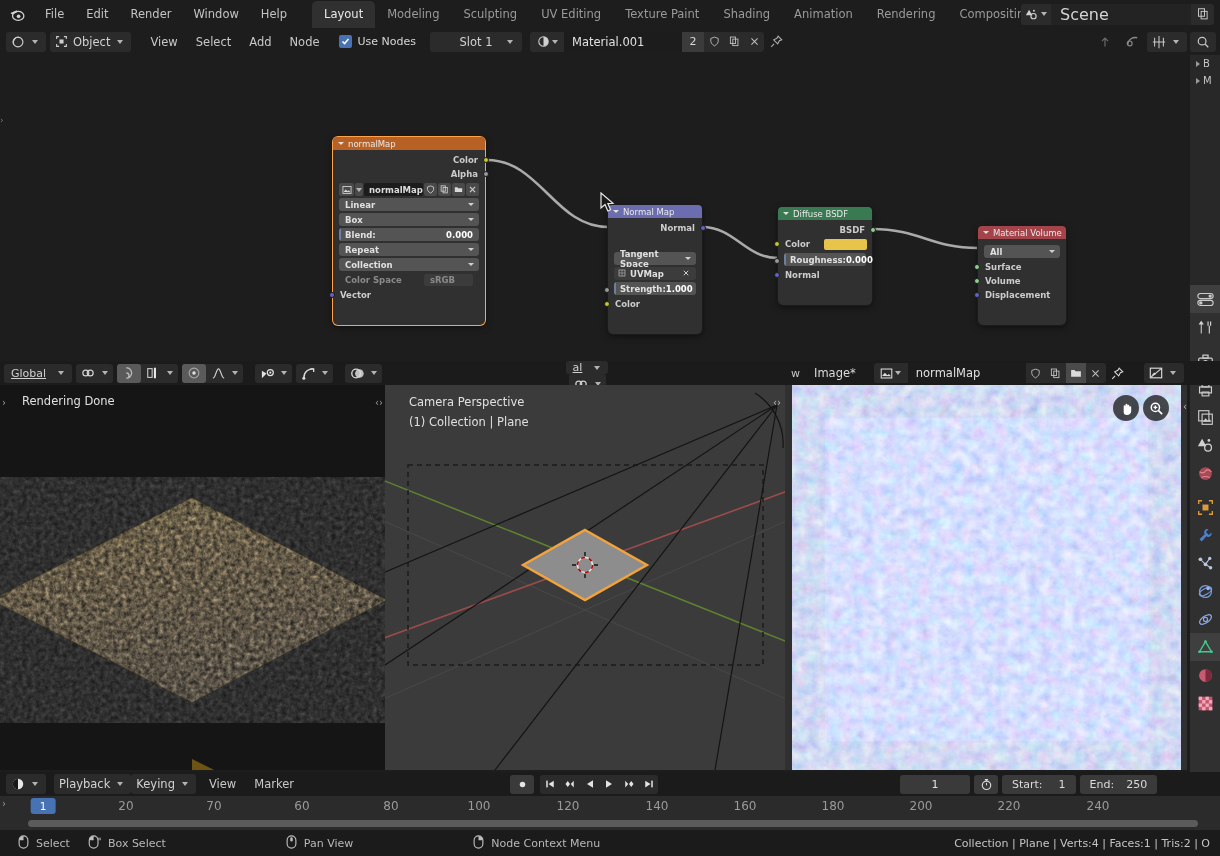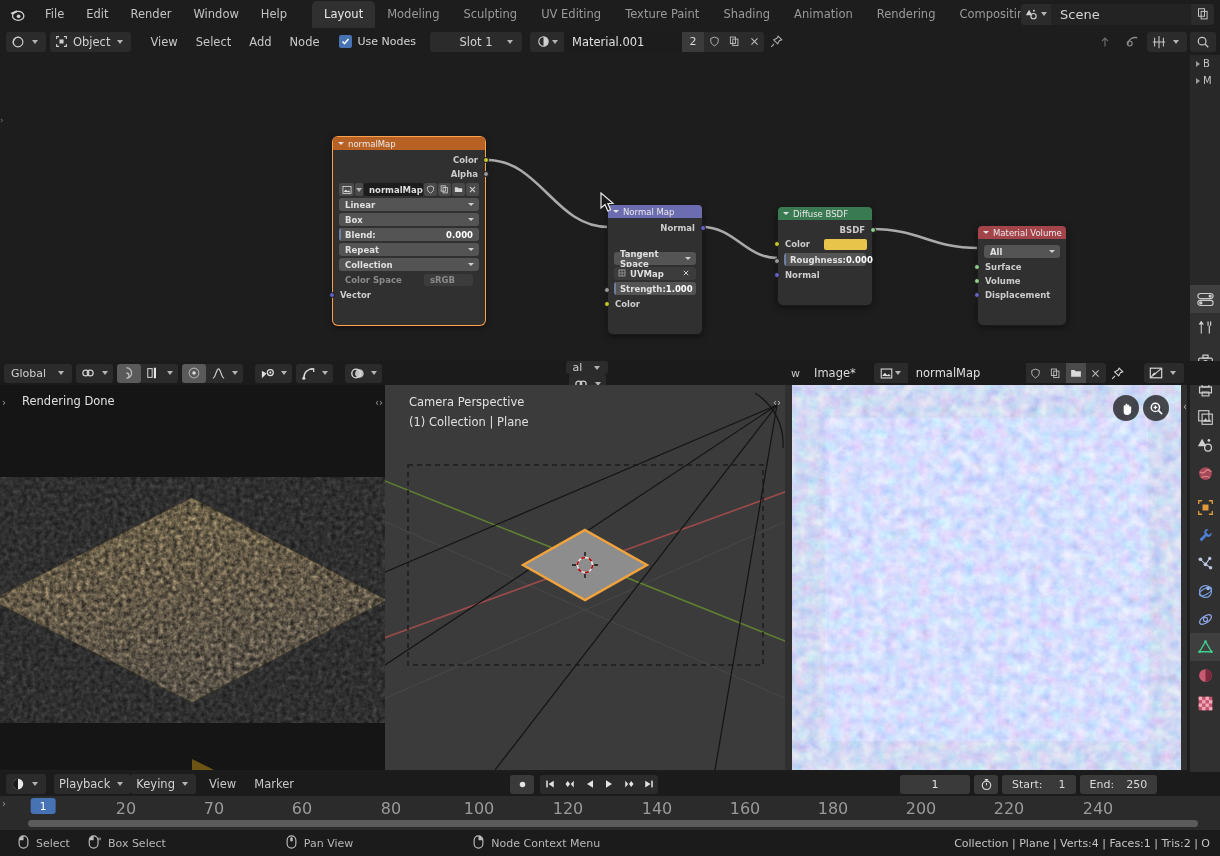--- a/index.html
+++ b/index.html
@@ -23,21 +23,21 @@
   .topmenu .mi { padding:4px 11px; color:#c3c3c3; font-size:11.5px; border-radius:3px; }
   .wstabs { display:flex; align-items:flex-end; height:28px; margin-left:14px; }
   .wstab { padding:6px 12px 7px 12px; color:#9a9a9a; font-size:11.5px;
            border-radius:5px 5px 0 0; line-height:14px; }
   .wstab.active { background:#303030; color:#e8e8e8; }
   .wstab.plus { color:#b0b0b0; font-size:14px; padding:4px 10px 6px; }
   .scene-block { position:absolute; right:6px; top:3px; display:flex; align-items:center; height:22px; }
   .sc-icon { width:30px; height:21px; background:#2b2b2b; border-radius:3px 0 0 3px;
      display:flex; align-items:center; justify-content:center; gap:2px; }
   .sc-field { width:140px; height:21px; background:#232323; color:#d4d4d4;
-     display:flex; align-items:center; padding-left:9px; font-size:13px; }
+     display:flex; align-items:center; padding-left:9px; font-size:16px; }
   .sc-btn { width:23px; height:21px; background:#2b2b2b; border-radius:0 3px 3px 0;
      display:flex; align-items:center; justify-content:center; }
 
   
   .nodehdr {
     position:absolute; left:0; top:28px; width:1220px; height:27px;
     background:#1d1d1d; display:flex; align-items:center; padding-left:6px; gap:0px;
   }
   .chev { width:0; height:0; border-left:3.5px solid transparent; border-right:3.5px solid transparent;
           border-top:4px solid #b4b4b4; margin:0 6px 0 2px; }
@@ -106,35 +106,35 @@
   
   .toolhdr { position:absolute; top:361px; height:24px; background:#1b1b1b; display:flex; align-items:center; }
   .vphdr-left { left:0; width:385px; }
   .vphdr-mid  { left:385px; width:400px;flex-direction:column; }
   .vphdr-right{ left:785px; width:435px; }
   .tgrp { display:flex; align-items:center; background:#2b2b2b; border-radius:3px; height:19px; margin-left:4px; }
   .tbtn { width:24px; height:19px; display:flex; align-items:center; justify-content:center; }
   .tbtn.on { background:#4772b3; border-radius:3px; }
   .tbtn.on2 { background:#5a5a5a; border-radius:3px; }
   .tddl { display:flex; align-items:center; height:19px; background:#2b2b2b; border-radius:3px;
-          padding:0 2px 0 7px; margin-left:4px; font-size:11px; color:#d0d0d0; }
+          padding:0 2px 0 7px; margin-left:4px; font-size:11px; color:#d0d0d0;text-decoration:underline; }
 
   
   .renderarea { position:absolute; left:0; top:385px; width:385px; height:385px; background:#151515; overflow:hidden; }
   .vport { position:absolute; left:385px; top:385px; width:400px; height:385px; background:#393939; overflow:hidden; }
   .imgeditor { position:absolute; left:785px; top:385px; width:402px; height:385px; background:#303030; overflow:hidden; }
 
   .ovl { position:absolute; font-size:11.5px; color:#e0e0e0; }
 
   
   .tlhdr { position:absolute; left:0; top:772px; width:1220px; height:24px; background:#1b1b1b;
            display:flex; align-items:center; }
   .tl { position:absolute; left:0; top:796px; width:1220px; height:34px; background:#2b2b2b; }
   .tlticks { position:absolute; left:0; top:0; width:1220px; height:22px; }
-  .tlnum { position:absolute; top:3px; font-size:16px; color:#9a9a9a; transform:translateX(-50%); }
+  .tlnum { position:absolute; top:3px; font-size:12px; color:#9a9a9a; transform:translateX(-50%); }
   .playhead { position:absolute; top:2px; height:16px; border-radius:3px; background:#4772b3;
               color:#fff; font-size:10.5px; display:flex; align-items:center; justify-content:center;
               padding:0 9px; transform:translateX(-50%); }
   .scrollbar { position:absolute; left:28px; top:24px; height:7px; background:#5b5b5b; border-radius:4px; }
 
   
   .status { position:absolute; left:0; top:830px; width:1220px; height:26px; background:#1b1b1b;
             display:flex; align-items:center; font-size:11px; color:#b8b8b8; }
   .st-item { display:flex; align-items:center; gap:7px; margin-left:18px; }
   .st-right { position:absolute; right:10px; font-size:11px; color:#c4c4c4; }

